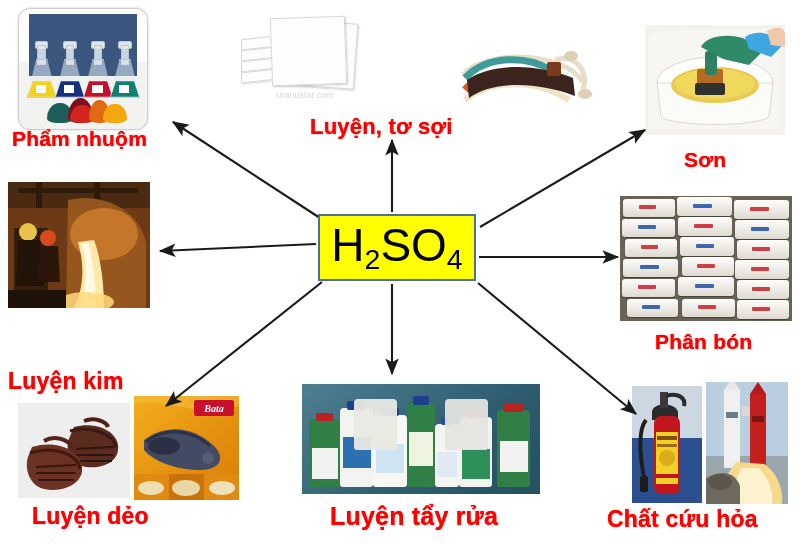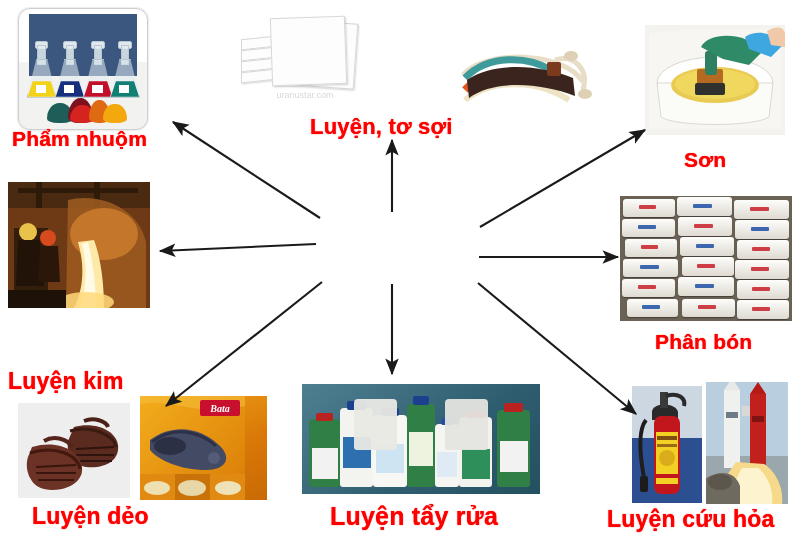--- a/index.html
+++ b/index.html
@@ -106,20 +106,23 @@
       <line x1="392" y1="212" x2="392" y2="140"></line>
       <line x1="480" y1="227" x2="645" y2="130"></line>
       <line x1="479" y1="257" x2="618" y2="257"></line>
       <line x1="316" y1="244" x2="160" y2="251"></line>
       <line x1="322" y1="282" x2="166" y2="406"></line>
       <line x1="392" y1="284" x2="392" y2="374"></line>
       <line x1="478" y1="283" x2="636" y2="414"></line>
     </g>
   </svg>
 
+  <div id="center-box">
+    <span id="center-label">H<sub>2</sub>SO<sub>4</sub></span>
+  </div>
 
   <div class="node">
     <div class="thumb rounded" id="pic-dye" style="left:18px;top:8px;width:128px;height:120px;">
       <div class="wall"></div>
       <div class="flask" style="left:6%;">
         <div class="stop"></div>
           <div class="neck"></div>
         <div class="body">
             <div class="liq" style="background:#f2d21a;"></div>
             <div class="tag"></div>
@@ -298,21 +301,21 @@
         <path d="M52 28 C74 22 96 32 98 44" stroke="#3b1a12" stroke-width="3" fill="none"></path>
         <path d="M58 46 L96 44 M58 52 L96 52 M60 58 L94 58" stroke="#2e140e" stroke-width="2"></path>
         <path d="M66 18 C76 14 88 18 90 24" stroke="#4a2017" stroke-width="4" fill="none"></path>
         <path d="M14 44 C40 36 62 48 64 64 C66 80 46 90 26 86 C12 83 6 66 10 54 Z" fill="#6b3225"></path>
         <path d="M12 50 C38 42 60 52 62 66" stroke="#43190f" stroke-width="3" fill="none"></path>
         <path d="M18 64 L58 62 M18 70 L58 70 M20 77 L56 77" stroke="#38160d" stroke-width="2"></path>
         <path d="M26 38 C36 32 50 36 54 44" stroke="#55241a" stroke-width="4" fill="none"></path>
       </svg>
     </div>
 
-    <div class="thumb" id="pic-shoesB" style="left:140px;top:396px;width:127px;height:104px;">
+    <div class="thumb" id="pic-shoesB" style="left:134px;top:396px;width:105px;height:104px;">
       <svg viewBox="0 0 105 104" width="105" height="104">
         <defs>
           <linearGradient id="gOr" x1="0" y1="0" x2="1" y2="1">
             <stop offset="0" stop-color="#f3ad1c"></stop>
               <stop offset="1" stop-color="#d97b06"></stop>
           </linearGradient>
         </defs>
         <rect width="105" height="104" fill="url(#gOr)"></rect>
         <path d="M0 8 C30 2 60 22 105 10 L105 0 L0 0 Z" fill="#f7c23f" opacity=".5"></path>
         <path d="M10 44 C34 26 62 32 80 50 C92 62 86 74 66 74 C40 74 18 64 10 54 Z" fill="#434a63"></path>
@@ -399,16 +402,16 @@
         <path d="M44 12 L52 0 L60 12 Z" fill="#b51a17"></path>
         <rect x="46" y="34" width="12" height="6" fill="#7f1311"></rect>
         <rect x="36" y="24" width="8" height="10" fill="#d8d8d6"></rect>
         <path d="M30 80 C18 96 12 110 14 122 L76 122 C78 104 68 88 58 82 Z" fill="#f6d98b"></path>
         <path d="M36 86 C28 100 24 112 26 122 L66 122 C68 106 60 92 52 86 Z" fill="#fdf3cf"></path>
         <path d="M0 96 C18 86 30 92 34 104 L34 122 L0 122 Z" fill="#6f6a5f"></path>
         <ellipse cx="14" cy="100" rx="12" ry="8" fill="#5c564c"></ellipse>
       </svg>
     </div>
 
-    <div class="caption" style="left:607px;top:506px;font-size:23px;">Luyện cứu hỏa</div>
+    <div class="caption" style="left:607px;top:506px;font-size:23px;">Chất cứu hỏa</div>
   </div>
 
 </div>
 
 </body></html>

